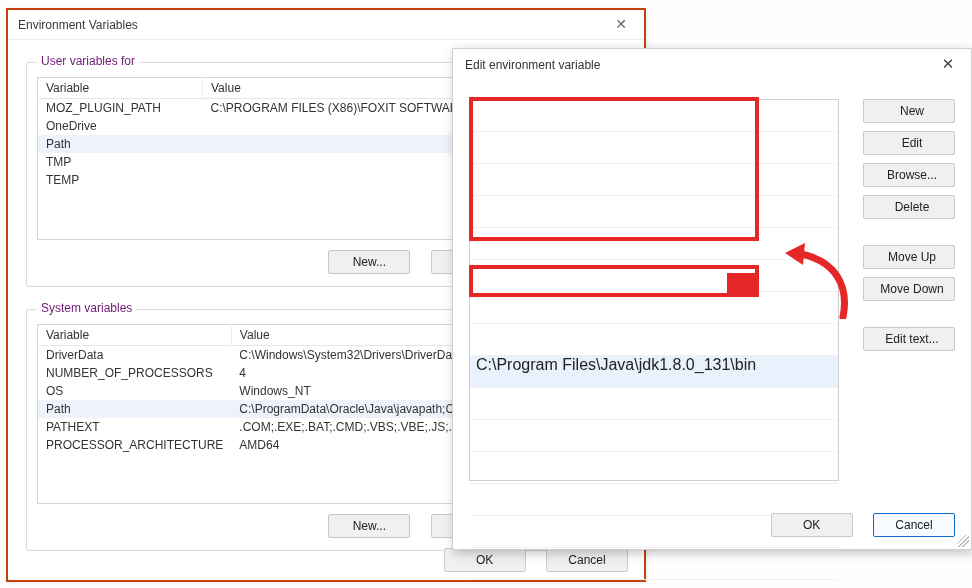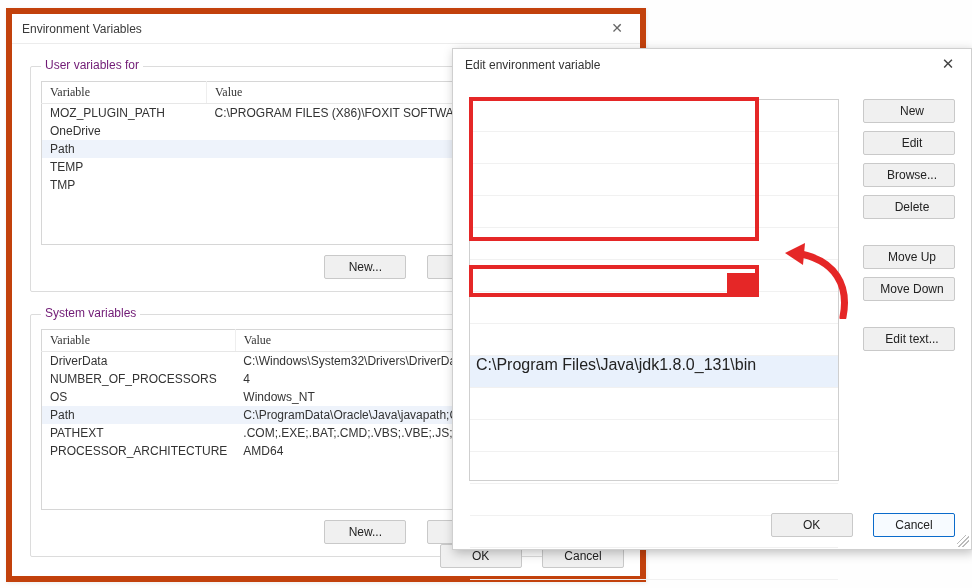--- a/index.html
+++ b/index.html
@@ -18,21 +18,21 @@
   }
 
   
   .win-env {
     position: absolute;
     left: 6px;
     top: 8px;
     width: 640px;
     height: 574px;
     background: #ffffff;
-    border: 6px solid #c2410c;
+    border: 2px solid #c2410c;
     box-shadow: 1px 1px 4px rgba(0,0,0,0.08);
   }
   .win-env .titlebar {
     height: 30px;
     line-height: 30px;
     padding: 0 10px;
     font-size: 12px;
     color: #3a3a3a;
     position: relative;
     border-bottom: 1px solid #ececec;
@@ -72,21 +72,20 @@
     background: #fff;
   }
   .tbl th {
     text-align: left;
     font-weight: normal;
     color: #333;
     background: #ffffff;
     border-bottom: 1px solid #e7e7e7;
     border-right: 1px solid #eeeeee;
     padding: 3px 8px;
-    font-family: Liberation Serif, serif;
   }
   .tbl td {
     padding: 2px 8px;
     color: #333;
     white-space: nowrap;
     overflow: hidden;
   }
   .tbl tr.sel td {
     background: #eef3fb;
   }
@@ -279,25 +278,25 @@
           </tr>
           <tr>
             <td>OneDrive</td>
             <td></td>
           </tr>
           <tr class="sel">
             <td>Path</td>
             <td></td>
           </tr>
           <tr>
+            <td>TMP</td>
+            <td></td>
+          </tr>
+          <tr>
             <td>TEMP</td>
-            <td></td>
-          </tr>
-          <tr>
-            <td>TMP</td>
             <td></td>
           </tr>
           <tr class="spacer">
             <td></td>
             <td></td>
           </tr>
         </tbody>
     </table>
     <div class="btnrow">
       <span class="btn">New...</span>

